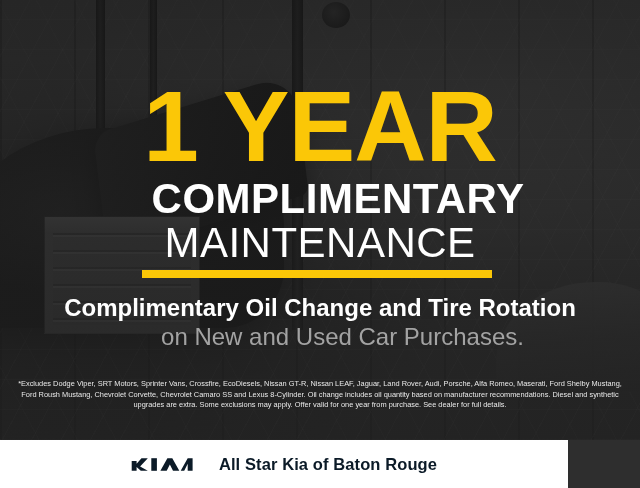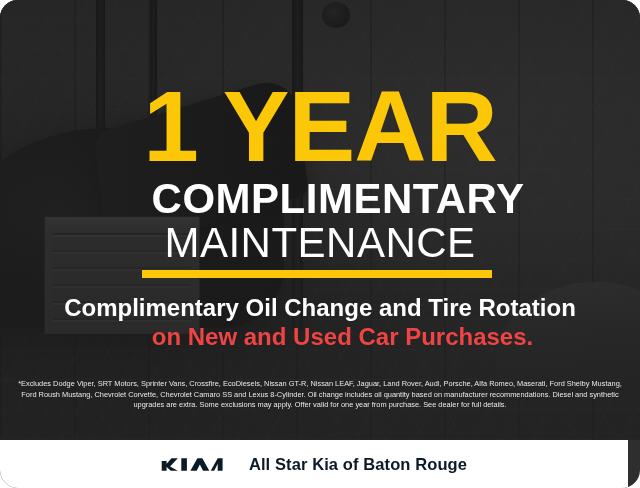--- a/index.html
+++ b/index.html
@@ -11,21 +11,20 @@
     font-family: "Liberation Sans", sans-serif;
     -webkit-font-smoothing: antialiased;
   }
 
   .ad-banner {
     position: relative;
     width: 640px;
     height: 488px;
     overflow: hidden;
     background: #2e2e2e;
-    border-radius: 18px;
   }
 
   
   .hero {
     position: absolute;
     left: 0;
     top: 0;
     width: 640px;
     height: 440px;
     overflow: hidden;
@@ -198,43 +197,43 @@
     font-weight: bold;
     color: #ffffff;
     white-space: nowrap;
   }
   .offer-line2 {
     position: absolute;
     left: 0; right: 0;
     top: 322px;
     font-size: 24px;
     line-height: 30px;
-    font-weight: bold;
-    color: #ef4444;
+    font-weight: normal;
+    color: #a3a3a3;
     white-space: nowrap;
     margin-left: 45px;
   }
 
   .disclaimer {
     position: absolute;
     left: 14px;
     right: 14px;
     top: 379px;
     font-size: 7.4px;
     line-height: 10.6px;
     color: #e9e9e9;
     text-align: center;
   }
 
   
   .footer {
     position: absolute;
     left: 0;
     top: 440px;
-    width: 628px;
+    width: 568px;
     height: 48px;
     background: #ffffff;
     display: flex;
     align-items: center;
     justify-content: center;
     gap: 18px;
   }
   .kia-logo {
     display: block;
     width: 70px;

